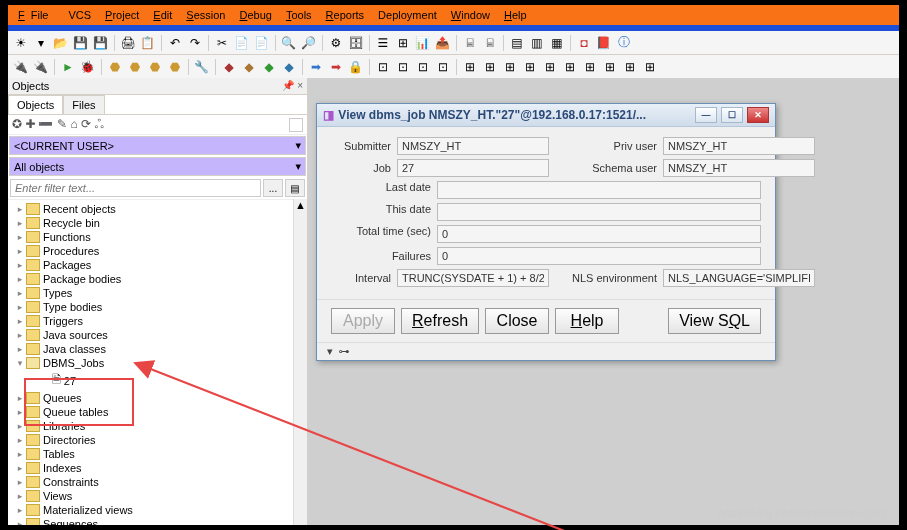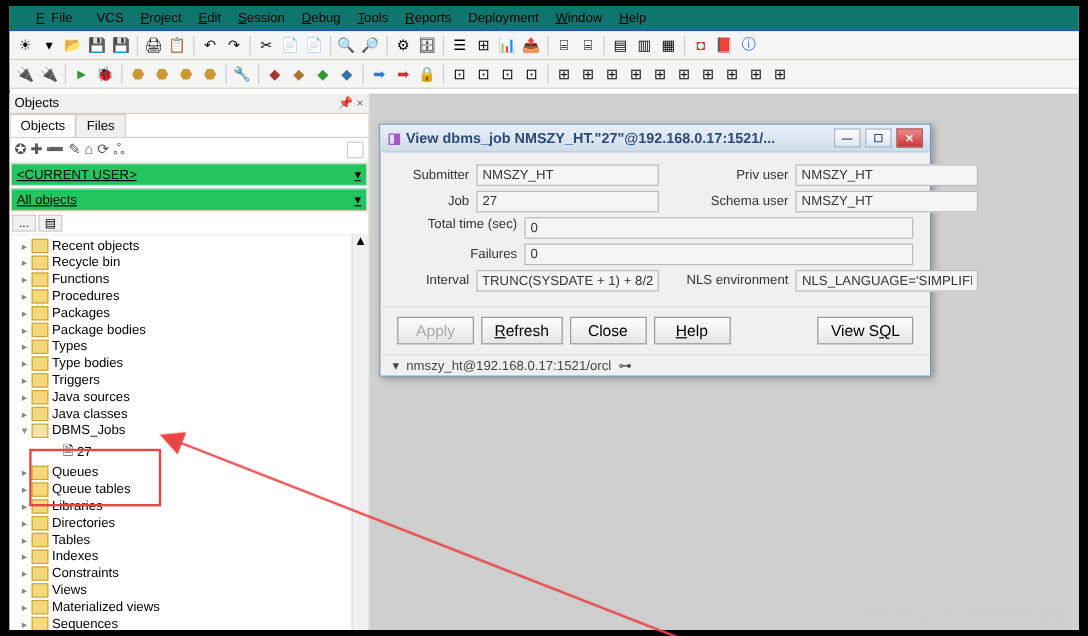--- a/index.html
+++ b/index.html
@@ -1,32 +1,32 @@
 <!DOCTYPE html>
 <html><head>
 <meta charset="utf-8">
 <style>
   * { box-sizing: border-box; margin: 0; padding: 0; }
   body { font-family: Tahoma, Arial, sans-serif; font-size: 11px; background: #000; width: 907px; height: 530px; position: relative; overflow: hidden; }
   .frame { position: absolute; top: 5px; left: 8px; right: 8px; bottom: 5px; background: #fff; }
-  .menubar { background: #0f766e; border-bottom: 1px solid #1d4ed8; padding: 2px 16px; display: flex; gap: 2px; }
+  .menubar { background: #f97316; border-bottom: 6px solid #1d4ed8; padding: 2px 4px; display: flex; gap: 2px; }
   .menubar span { padding: 2px 6px; cursor: default; }
   .menubar span u { text-decoration: underline; }
   .toolbar { background: #f5f5f5; border-bottom: 1px solid #d4d0c8; padding: 2px 4px; display: flex; gap: 2px; align-items: center; height: 24px; }
   .tbtn { width: 18px; height: 18px; display: inline-flex; align-items: center; justify-content: center; font-size: 12px; cursor: pointer; }
   .tsep { width: 1px; height: 16px; background: #ccc; margin: 0 2px; }
   .content { display: flex; position: absolute; top: 73px; left: 0; right: 0; bottom: 0; }
   .sidebar { width: 300px; border-right: 1px solid #d4d0c8; display: flex; flex-direction: column; background: #fff; }
   .obj-title { background: #f0f0f0; border-bottom: 1px solid #d4d0c8; padding: 2px 4px; display: flex; justify-content: space-between; font-size: 11px; }
   .obj-title .controls { font-size: 10px; color: #666; }
   .tabs { display: flex; border-bottom: 1px solid #d4d0c8; }
   .tab { padding: 3px 8px; border: 1px solid #d4d0c8; border-bottom: none; background: #f0f0f0; font-size: 11px; cursor: pointer; }
   .tab.active { background: #fff; }
   .minibar { padding: 2px 4px; border-bottom: 1px solid #eee; font-size: 12px; color: #555; display:flex; gap:4px; align-items:center; justify-content:space-between;}
-  .userbar, .allobj { padding: 2px 4px; border: 1px solid #d4d0c8; margin: 1px; font-size: 11px; display:flex; justify-content:space-between; align-items:center; background:#22c55e;text-decoration:underline;}
+  .userbar, .allobj { padding: 2px 4px; border: 1px solid #d4d0c8; margin: 1px; font-size: 11px; display:flex; justify-content:space-between; align-items:center; background:#c4b5fd;}
   .filter { display: flex; padding: 2px; gap: 2px; }
   .filter input { flex: 1; font-style: italic; color: #999; border: 1px solid #ccc; padding: 2px 4px; font-size: 11px; }
   .filter button { width: 20px; border: 1px solid #ccc; background: #f0f0f0; font-size: 10px; }
   .tree { flex: 1; overflow: auto; padding: 2px 0 2px 4px; border-top:1px solid #eee;}
   .tree-item { display: flex; align-items: center; padding: 1px 2px; font-size: 11px; white-space: nowrap; }
   .tree-item .twist { width: 12px; color: #888; font-size: 9px; text-align: center; }
   .tree-item .folder { width: 14px; height: 12px; background: #f5d87a; border: 1px solid #c9a93b; margin-right: 3px; }
   .tree-item .folder.open { background:#f5e5a5;}
   .tree-item.sub { padding-left: 28px; }
   .highlight-box { position: absolute; border: 2px solid #e84545; pointer-events: none; }
@@ -38,21 +38,21 @@
   .winbtn.close { background: linear-gradient(#e88,#c33); color:#fff; border-color:#a33;}
   .dlg-body { padding: 10px 14px 8px; }
   .form-row { display: flex; align-items: center; margin-bottom: 4px; gap: 8px; }
   .col { flex: 1; display: flex; align-items: center; gap: 6px; }
   .lbl { width: 60px; text-align: right; font-size: 11px; color: #333; }
   .lbl.wide { width: 100px; }
   .fld { flex: 1; border: 1px solid #bbb; background: #f5f5f5; padding: 2px 4px; font-size: 11px; height: 18px; color:#333;}
   .fld.txt { height: 56px; resize: none; }
   .btnrow { display: flex; gap: 6px; padding: 8px 14px; justify-content: flex-start; border-top: 1px solid #ddd; }
   .btnrow.space { justify-content: space-between; }
-  .btn { min-width: 64px; padding: 3px 10px; border: 1px solid #999; background: linear-gradient(#fdfdfd,#e5e5e5); font-size: 13px; cursor: pointer; text-align: center; }
+  .btn { min-width: 64px; padding: 3px 10px; border: 1px solid #999; background: linear-gradient(#fdfdfd,#e5e5e5); font-size: 16px; cursor: pointer; text-align: center; }
   .btn[disabled] { color: #aaa; }
   .status { padding: 2px 10px; font-size: 11px; color: #444; display:flex; align-items:center; gap:6px; border-top:1px solid #ddd;}
   .chk { display:flex; align-items:center; gap:4px; font-size:11px; color:#888; padding-left:70px;}
   .arrow { position: absolute; pointer-events: none; }
   .watermark { position:absolute; bottom:6px; right:12px; color:#ccc; font-size:11px; font-style:italic;}
   .scrollbar-stub { width:14px; background:#f0f0f0; border-left:1px solid #ddd;}
   .tree-wrap { display:flex; flex:1; overflow:hidden;}
 </style>
 </head>
 <body>
@@ -169,20 +169,21 @@
       </div>
       <div class="userbar">
         <span>&lt;CURRENT USER&gt;</span>
           <span>▾</span>
       </div>
       <div class="allobj">
         <span>All objects</span>
           <span>▾</span>
       </div>
       <div class="filter">
+        <input placeholder="Enter filter text..." style="">
         <button>...</button>
         <button>▤</button>
       </div>
       <div class="tree-wrap">
         <div class="tree" id="tree" style="position:relative;">
             <div class="tree-item">
               <span class="twist">▸</span>
               <span class="folder "></span>
               <span>Recent objects</span>
             </div>
@@ -330,20 +331,28 @@
                 <input class="fld" readonly="" value="27" style="">
               </div>
             <div class="col">
                 <span class="lbl wide">Schema user</span>
                 <input class="fld" readonly="" value="NMSZY_HT" style="">
               </div>
           </div>
           <div class="form-row">
             <div class="col" style="flex-direction:column; gap:4px;">
               <div style="display:flex; width:100%; gap:6px;">
+                  <span class="lbl wide">Last date</span>
+                  <input class="fld" readonly="" value="" style="">
+                </div>
+              <div style="display:flex; width:100%; gap:6px;">
+                  <span class="lbl wide">This date</span>
+                  <input class="fld" readonly="" value="" style="">
+                </div>
+              <div style="display:flex; width:100%; gap:6px;">
                   <span class="lbl wide">Total time (sec)</span>
                   <input class="fld" readonly="" value="0" style="">
                 </div>
             </div>
           </div>
           <div class="form-row">
             <div class="col">
                 <span class="lbl wide">Failures</span>
                 <input class="fld" readonly="" value="0" style="">
               </div>
@@ -363,21 +372,20 @@
           <div style="display:flex; gap:6px;">
             <button class="btn" disabled="">Apply</button>
             <button class="btn"><u>R</u>efresh</button>
             <button class="btn">Close</button>
             <button class="btn"><u>H</u>elp</button>
           </div>
           <button class="btn">View S<u>Q</u>L</button>
         </div>
         <div class="status">
             <span>▾</span>
-            <span>nmszy_ht@192.168.0.17:1521/orcl</span> 
             <span>⊶</span>
           </div>
       </div>
 
       <svg class="arrow" style="left:-180px; top:270px;" width="500" height="220">
         <defs>
             <marker id="ah" markerWidth="10" markerHeight="10" refX="2" refY="5" orient="auto">
               <path d="M0,0 L10,5 L0,10 z" fill="#e84545"></path>
             </marker>
           </defs>

